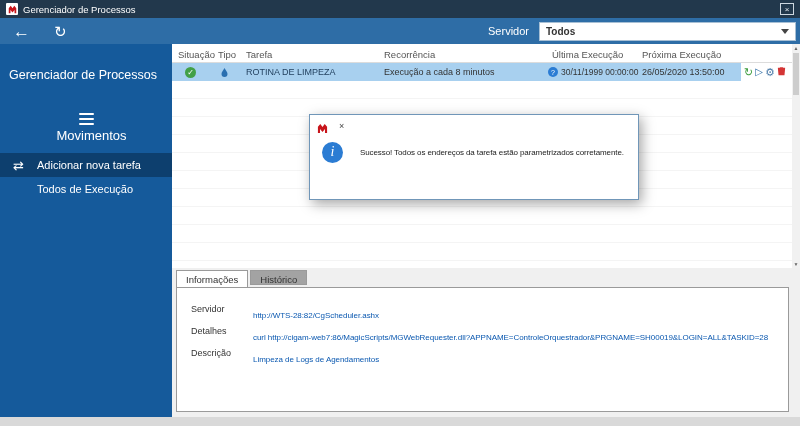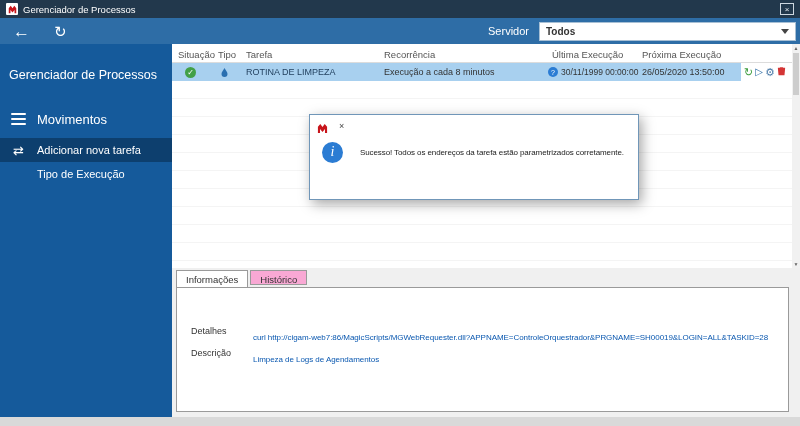--- a/index.html
+++ b/index.html
@@ -23,21 +23,21 @@
   .tb-refresh { font-size:15px; margin-left:24px; line-height:1; }
   .tb-server-label { margin-left:auto; font-size:11px; margin-right:10px; }
   .tb-select { width:257px; height:19px; background:#fff; border:1px solid #a7bfd4; margin-right:4px;
                display:flex; align-items:center; font-size:10px; font-weight:bold; color:#333; padding:0 6px; }
   .tb-select .chev { margin-left:auto; width:0; height:0; border-left:4px solid transparent;
                border-right:4px solid transparent; border-top:5px solid #444; }
 
   
   .sidebar { position:absolute; left:0; top:44px; width:172px; height:373px; background:#155a9b; color:#fff; }
   .sb-title { font-size:12.5px; padding:24px 10px 0 9px; }
-  .sb-section { display:flex; align-items:center; margin-top:28px; padding-left:11px; font-size:13px; }
+  .sb-section { display:flex; align-items:center; margin-top:28px; padding-left:11px; font-size:13px;flex-direction:column; }
   .hamburger { width:15px; margin-right:11px; }
   .hamburger div { height:2px; background:#fff; margin:3px 0; border-radius:1px; }
   .sb-item { display:flex; align-items:center; height:24px; padding-left:11px; font-size:11px; }
   .sb-item.first { margin-top:10px; }
   .sb-item.active { background:#0d3f6e; }
   .sb-glyph { width:15px; margin-right:11px; font-size:13px; text-align:center; line-height:1; }
 
   
   .main { position:absolute; left:172px; top:44px; width:562px; height:224px; background:#fff; }
   .thead { position:absolute; left:0; top:2px; width:620px; height:17px; border-bottom:1px solid #dcdcdc;
@@ -64,21 +64,21 @@
   .empty-rows { position:absolute; left:0; top:37px; width:620px; height:187px;
                 background:repeating-linear-gradient(to bottom, #ffffff 0 17px, #f4f4f4 17px 18px); }
   .vscroll { position:absolute; left:620px; top:0; width:8px; height:224px; background:#f1f1f1; }
   .vs-arrow { position:absolute; left:0; width:8px; font-size:5px; color:#666; text-align:center; }
   .vs-up { top:1px; } .vs-down { bottom:1px; }
   .vs-thumb { position:absolute; left:1px; top:9px; width:6px; height:42px; background:#cdcdcd; }
 
   
   .bottom-panel { position:absolute; left:172px; top:268px; width:628px; height:149px; background:#f0f0f0; }
   .tabs { position:absolute; left:4px; top:2px; display:flex; }
-  .tab { font-size:9.5px; color:#333; padding:3px 9px; border:1px solid #9a9a9a; background:#f9a8d4;
+  .tab { font-size:9.5px; color:#333; padding:3px 9px; border:1px solid #9a9a9a; background:#a3a3a3;
          margin-right:2px; height:15px; }
   .tab.active { background:#fff; height:18px; position:relative; z-index:2; }
   .panel-box { position:absolute; left:4px; top:19px; width:613px; height:125px; background:#fff;
                border:1px solid #9a9a9a; }
   .field-row { position:absolute; left:14px; white-space:nowrap; }
   .f0{top:16px;} .f1{top:38px;} .f2{top:60px;}
   .field-label { display:inline-block; width:62px; font-size:9px; color:#333; vertical-align:top; }
   .field-value { font-size:8px; color:#0a58b0; letter-spacing:-0.05px; }
   .bottom-strip { position:absolute; left:0; top:417px; width:800px; height:9px; background:#d9d9d9; }
 
@@ -134,21 +134,21 @@
           <div></div>
         </span>
       <span>Movimentos</span>
     </div>
     <div class="sb-item first active">
       <span class="sb-glyph">⇄</span>
       <span>Adicionar nova tarefa</span>
     </div>
     <div class="sb-item">
       <span class="sb-glyph"></span>
-      <span>Tipo de Execução</span>
+      <span>Todos de Execução</span>
     </div>
   </div>
 
   <div class="main">
     <div class="thead">
       <span class="h0">Situação</span>
       <span class="h1">Tipo</span>
       <span class="h2">Tarefa</span>
       <span class="h3">Recorrência</span>
       <span class="h4">Última Execução</span>
@@ -184,20 +184,23 @@
       <div class="vs-arrow vs-down">▼</div>
     </div>
   </div>
 
   <div class="bottom-panel">
     <div class="tabs">
       <div class="tab active">Informações</div>
       <div class="tab">Histórico</div>
     </div>
     <div class="panel-box">
+      <div class="field-row f0">
+        <span class="field-label">Servidor</span><span class="field-value">http://WTS-28:82/CgScheduler.ashx</span>
+      </div>
       <div class="field-row f1">
         <span class="field-label">Detalhes</span><span class="field-value">curl http://cigam-web7:86/MagicScripts/MGWebRequester.dll?APPNAME=ControleOrquestrador&amp;PRGNAME=SH00019&amp;LOGIN=ALL&amp;TASKID=28</span>
       </div>
       <div class="field-row f2">
         <span class="field-label">Descrição</span><span class="field-value">Limpeza de Logs de Agendamentos</span>
       </div>
     </div>
   </div>
 
   <div class="bottom-strip"></div>

